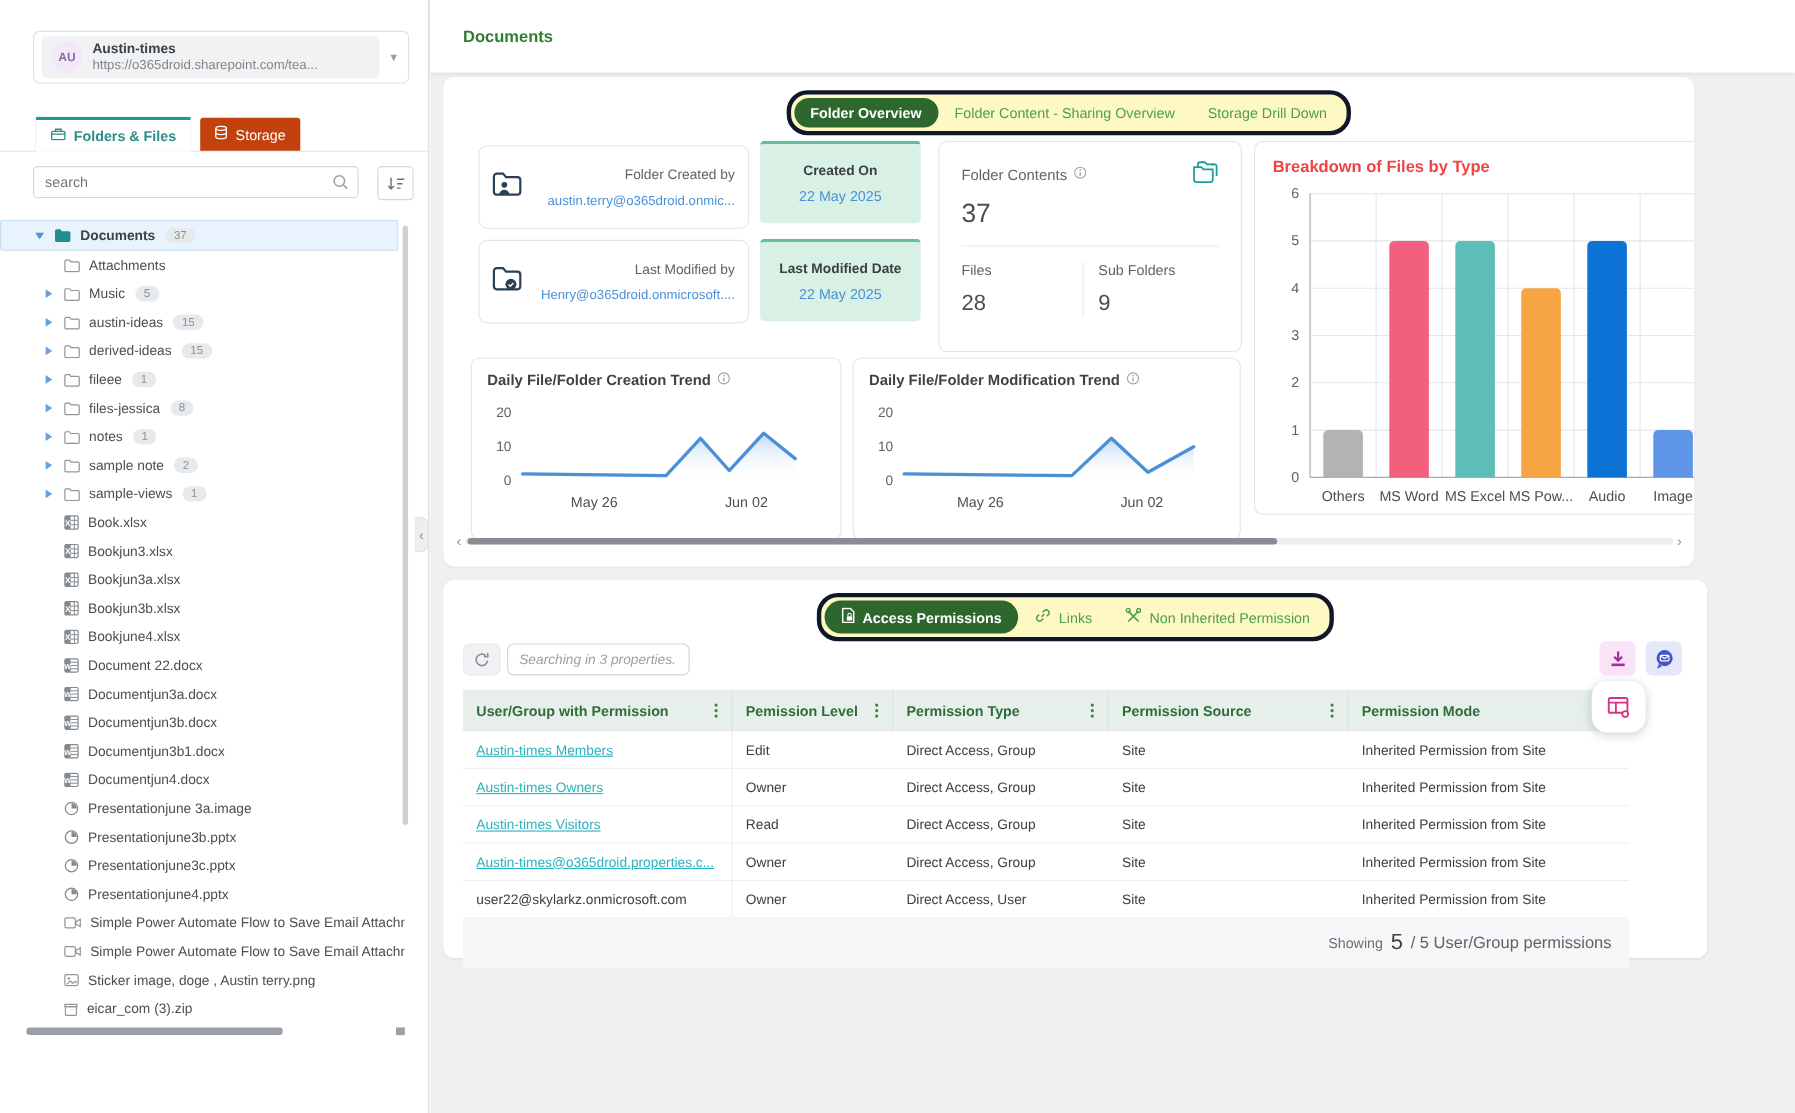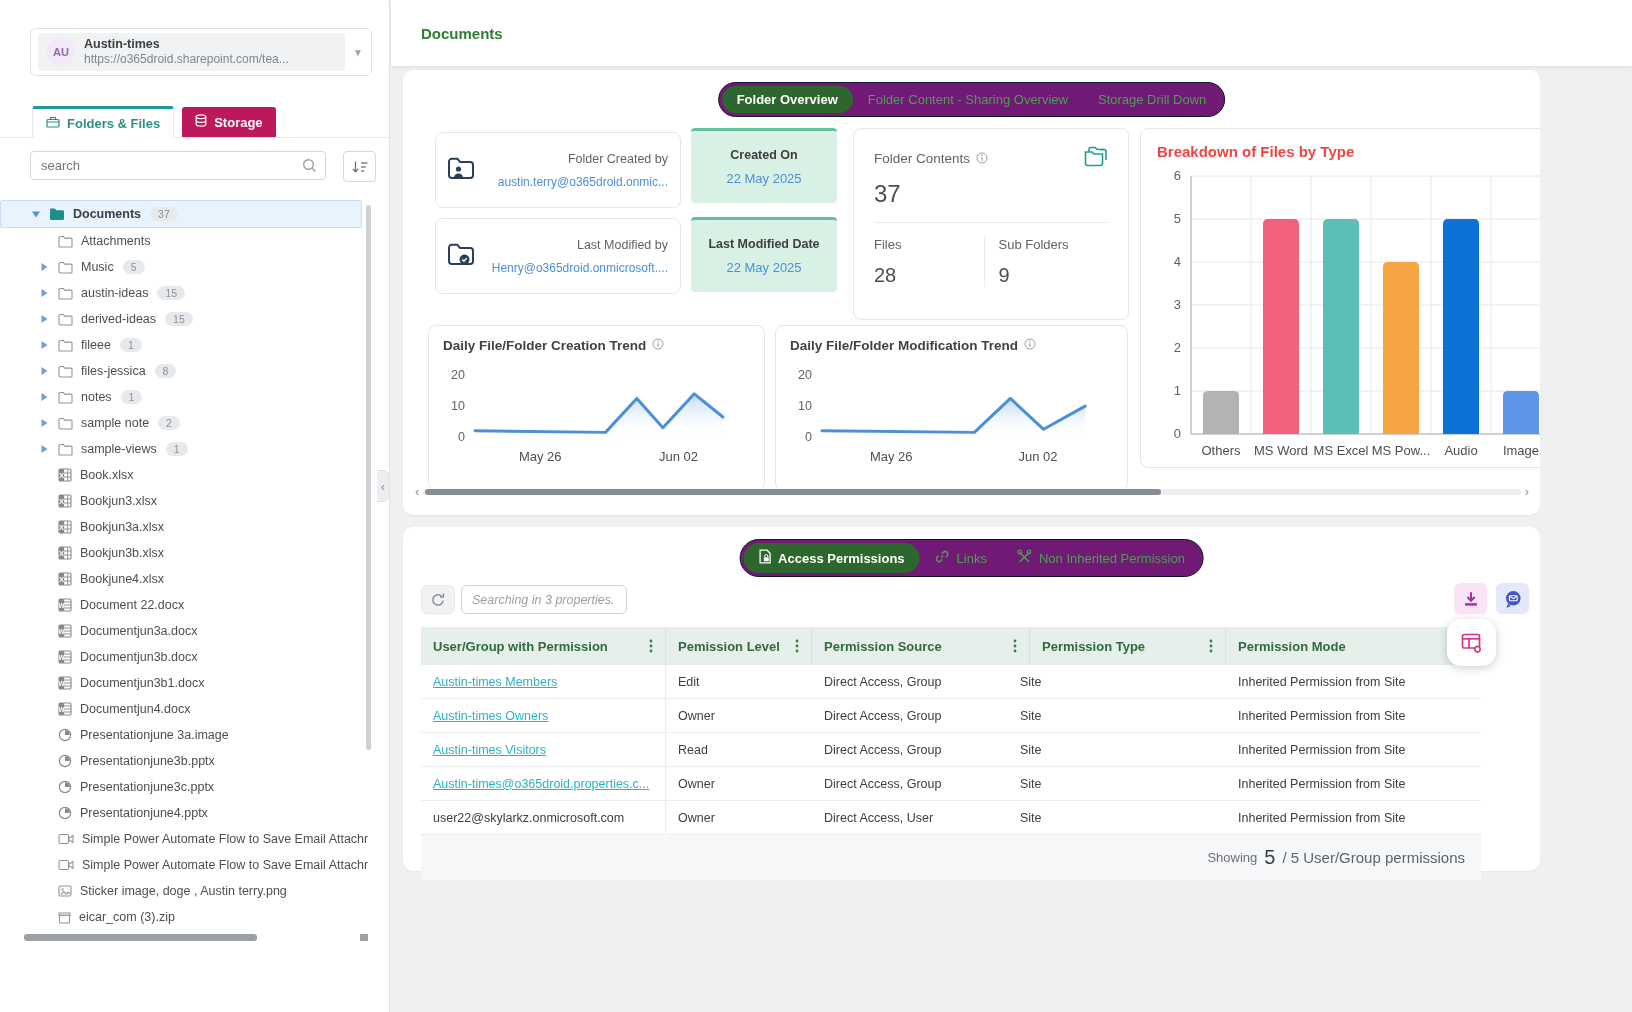--- a/index.html
+++ b/index.html
@@ -10,21 +10,21 @@
   .sidebar{position:absolute;left:0;top:0;width:390px;height:1012px;background:#fff;border-right:1px solid #e0e2e4;box-sizing:border-box;}
   .site-card{position:absolute;left:30px;top:28px;width:342px;height:48px;border:1px solid #dfe1e3;border-radius:6px;background:#fff;display:flex;align-items:center;cursor:pointer;box-sizing:border-box;}
   .site-inner{margin-left:7px;display:flex;align-items:center;background:#f1f2f3;border-radius:4px;height:38px;flex:1;padding:0 9px;gap:9px;min-width:0;}
   .avatar{width:28px;height:28px;border-radius:50%;background:#f2e8f8;color:#8b6aa6;font-size:11px;font-weight:bold;display:flex;align-items:center;justify-content:center;flex:0 0 28px;}
   .site-name{font-size:12.5px;font-weight:bold;color:#3c4043;line-height:15px;}
   .site-url{font-size:12px;color:#80868b;line-height:15px;white-space:nowrap;}
   .site-caret{width:26px;text-align:center;color:#9aa0a6;font-size:10px;}
   .side-tabs{position:absolute;left:0;top:103px;width:100%;height:35px;border-bottom:1px solid #e4e6e8;display:flex;padding-left:32px;box-sizing:border-box;gap:8px;align-items:flex-end;}
   .stab{display:flex;align-items:center;gap:7px;font-size:13px;padding:0 13px;height:32px;cursor:pointer;box-sizing:border-box;}
   .stab.active{border:1px solid #e4e6e8;border-bottom:1px solid #fff;border-top:3px solid #1f9a92;border-radius:3px 3px 0 0;color:#2a8f86;background:#fff;font-weight:bold;margin-bottom:-1px;}
-  .stab.storage{background:#be185d;color:#fff;border-radius:3px 3px 0 0;height:30px;font-weight:bold;}
+  .stab.storage{background:#c2410c;color:#fff;border-radius:3px 3px 0 0;height:30px;font-weight:normal;}
   .search-row{position:absolute;left:30px;top:151px;width:346px;display:flex;gap:17px;}
   .search-box{position:relative;width:346px;}
   .search-box input{width:100%;height:29px;border:1px solid #d4d7da;border-radius:4px;padding:0 30px 0 10px;font-size:13px;color:#5f6368;box-sizing:border-box;outline:none;background:#fff;}
   .search-ic{position:absolute;right:9px;top:7px;}
   .sort-btn{width:38px;height:31px;border:1px solid #d4d7da;border-radius:4px;background:#fff;display:flex;align-items:center;justify-content:center;cursor:pointer;padding:0;}
   .tree{position:absolute;left:0;top:196px;width:368px;height:736px;overflow:hidden;padding-top:4px;box-sizing:border-box;}
   .tree-row{display:flex;align-items:center;height:26px;font-size:12.5px;color:#4a4f54;white-space:nowrap;cursor:pointer;}
   .tree-row .caret{width:18px;display:inline-flex;justify-content:flex-start;align-items:center;flex:0 0 18px;}
   .tree-row .ticon{display:inline-flex;align-items:center;margin-right:8px;flex:0 0 auto;}
   .tree-row .tlabel{overflow:hidden;text-overflow:clip;}
@@ -37,21 +37,21 @@
   .hthumb{position:absolute;left:4px;top:0;width:233px;height:7px;background:#9aa0a6;border-radius:3px;}
   .hcorner{position:absolute;right:0;top:0;width:8px;height:7px;background:#9aa0a6;}
   .collapse-tab{position:absolute;left:377px;top:470px;width:13px;height:32px;background:#eceef0;border:1px solid #dfe1e3;border-left:none;border-radius:0 8px 8px 0;display:flex;align-items:center;justify-content:center;color:#8a9096;font-size:13px;cursor:pointer;z-index:5;box-sizing:border-box;}
 
   
   .main-header{position:absolute;left:391px;top:0;width:1241px;height:66px;background:#fff;box-shadow:0 1px 4px rgba(0,0,0,.08);}
   .page-title{position:absolute;left:30px;top:25px;font-size:15px;font-weight:bold;color:#2e7d32;}
 
   
   .panel{position:absolute;background:#fff;border-radius:10px;box-shadow:0 1px 2px rgba(0,0,0,.05);}
-  .pills{position:absolute;top:12px;left:50%;transform:translateX(-50%);display:flex;align-items:flex-end;border:1px solid #0f172a;border-radius:19px;padding:3px;background:#701a75;}
+  .pills{position:absolute;top:12px;left:50%;transform:translateX(-50%);display:flex;align-items:flex-end;border:4px solid #0f172a;border-radius:19px;padding:3px;background:#fef9c3;}
   .pill{font-size:13px;color:#4c9f53;padding:6px 15px;border-radius:15px;cursor:pointer;white-space:nowrap;display:flex;align-items:center;gap:7px;}
   .pill.active{background:#2d672e;color:#fff;font-weight:bold;}
 
   
   .overview-card{left:403px;top:70px;width:1137px;height:445px;overflow:hidden;}
   .ic-col{position:absolute;left:32px;top:62px;width:246px;}
   .ic-card{height:76px;border:1px solid #e3e5e7;border-radius:8px;margin-bottom:10px;display:flex;align-items:center;padding:0 12px 0 10px;box-sizing:border-box;gap:8px;background:#fff;}
   .ic-body{flex:1;min-width:0;}
   .ic-label{font-size:12.5px;color:#5f6368;text-align:right;margin-bottom:9px;}
   .ic-link{font-size:12px;color:#4a90d9;display:block;text-align:right;white-space:nowrap;overflow:hidden;text-overflow:ellipsis;cursor:pointer;text-decoration:none;}
@@ -72,21 +72,21 @@
   .bar-card{position:absolute;left:737px;top:58px;width:432px;height:340px;border:1px solid #e3e5e7;border-radius:8px;background:#fff;padding:14px 0 0 16px;box-sizing:border-box;}
   .bar-title{font-size:15px;color:#ef4444;font-weight:bold;margin-bottom:8px;}
   .trend-card{position:absolute;top:255px;height:166px;border:1px solid #e3e5e7;border-radius:8px;background:#fff;padding:12px 14px;box-sizing:border-box;}
   .trend-title{font-size:13.5px;color:#3f4348;font-weight:bold;display:flex;gap:6px;align-items:center;}
   .ov-scroll{position:absolute;left:12px;top:416px;width:1114px;height:12px;display:flex;align-items:center;gap:4px;}
   .ov-arrow{color:#8a9096;font-size:13px;line-height:10px;cursor:pointer;}
   .ov-track{flex:1;height:6px;background:#eceef0;border-radius:3px;position:relative;cursor:pointer;}
   .ov-thumb{position:absolute;left:2px;top:0;width:67%;height:6px;background:#878d93;border-radius:3px;}
 
   
-  .perm-card{left:403px;top:527px;width:1137px;height:344px;}
+  .perm-card{left:403px;top:527px;width:1137px;height:344px;padding-left:12px;}
   .refresh-btn{position:absolute;left:18px;top:58px;width:34px;height:29px;background:#f1f2f4;border:1px solid #e6e8ea;border-radius:6px;display:flex;align-items:center;justify-content:center;cursor:pointer;padding:0;}
   .perm-search{position:absolute;left:58px;top:58px;width:166px;}
   .perm-search input{width:100%;height:29px;border:1px solid #cfd3d6;border-radius:6px;padding:0 10px;font-size:12.5px;color:#5f6368;box-sizing:border-box;outline:none;}
   .perm-search input::placeholder{font-style:italic;color:#9aa0a6;}
   .icon-btn{position:absolute;top:56px;width:33px;height:31px;border:none;border-radius:6px;display:flex;align-items:center;justify-content:center;cursor:pointer;padding:0;}
   .dl-btn{left:1051px;background:#f8e4f6;}
   .chat-btn{left:1093px;background:#e4e8f8;}
   .ptable{position:absolute;left:18px;top:100px;width:1060px;}
   .thead{display:flex;background:#e6efe9;height:38px;align-items:stretch;}
   .th{display:flex;align-items:center;font-size:13px;font-weight:bold;color:#2f6b3c;padding:0 12px;box-sizing:border-box;border-right:1px solid #d8e4dc;}
@@ -772,40 +772,40 @@
         <div class="th c2">
             <span>Pemission Level</span>
             <span class="th-dots">
               <svg width="4" height="14" viewBox="0 0 4 14">
                 <circle cx="2" cy="2" r="1.4" fill="#3a7d46"></circle>
                 <circle cx="2" cy="7" r="1.4" fill="#3a7d46"></circle>
                 <circle cx="2" cy="12" r="1.4" fill="#3a7d46"></circle>
               </svg>
             </span>
           </div>
+        <div class="th c3">
+            <span>Permission Type</span>
+            <span class="th-dots">
+              <svg width="4" height="14" viewBox="0 0 4 14">
+                <circle cx="2" cy="2" r="1.4" fill="#3a7d46"></circle>
+                <circle cx="2" cy="7" r="1.4" fill="#3a7d46"></circle>
+                <circle cx="2" cy="12" r="1.4" fill="#3a7d46"></circle>
+              </svg>
+            </span>
+          </div>
         <div class="th c4">
             <span>Permission Source</span>
             <span class="th-dots">
               <svg width="4" height="14" viewBox="0 0 4 14">
                 <circle cx="2" cy="2" r="1.4" fill="#3a7d46"></circle>
                 <circle cx="2" cy="7" r="1.4" fill="#3a7d46"></circle>
                 <circle cx="2" cy="12" r="1.4" fill="#3a7d46"></circle>
               </svg>
             </span>
           </div>
-        <div class="th c3">
-            <span>Permission Type</span>
-            <span class="th-dots">
-              <svg width="4" height="14" viewBox="0 0 4 14">
-                <circle cx="2" cy="2" r="1.4" fill="#3a7d46"></circle>
-                <circle cx="2" cy="7" r="1.4" fill="#3a7d46"></circle>
-                <circle cx="2" cy="12" r="1.4" fill="#3a7d46"></circle>
-              </svg>
-            </span>
-          </div>
         <div class="th c5">
             <span>Permission Mode</span>
             <span class="th-dots">
               <svg width="4" height="14" viewBox="0 0 4 14">
                 <circle cx="2" cy="2" r="1.4" fill="#3a7d46"></circle>
                 <circle cx="2" cy="7" r="1.4" fill="#3a7d46"></circle>
                 <circle cx="2" cy="12" r="1.4" fill="#3a7d46"></circle>
               </svg>
             </span>
           </div>

